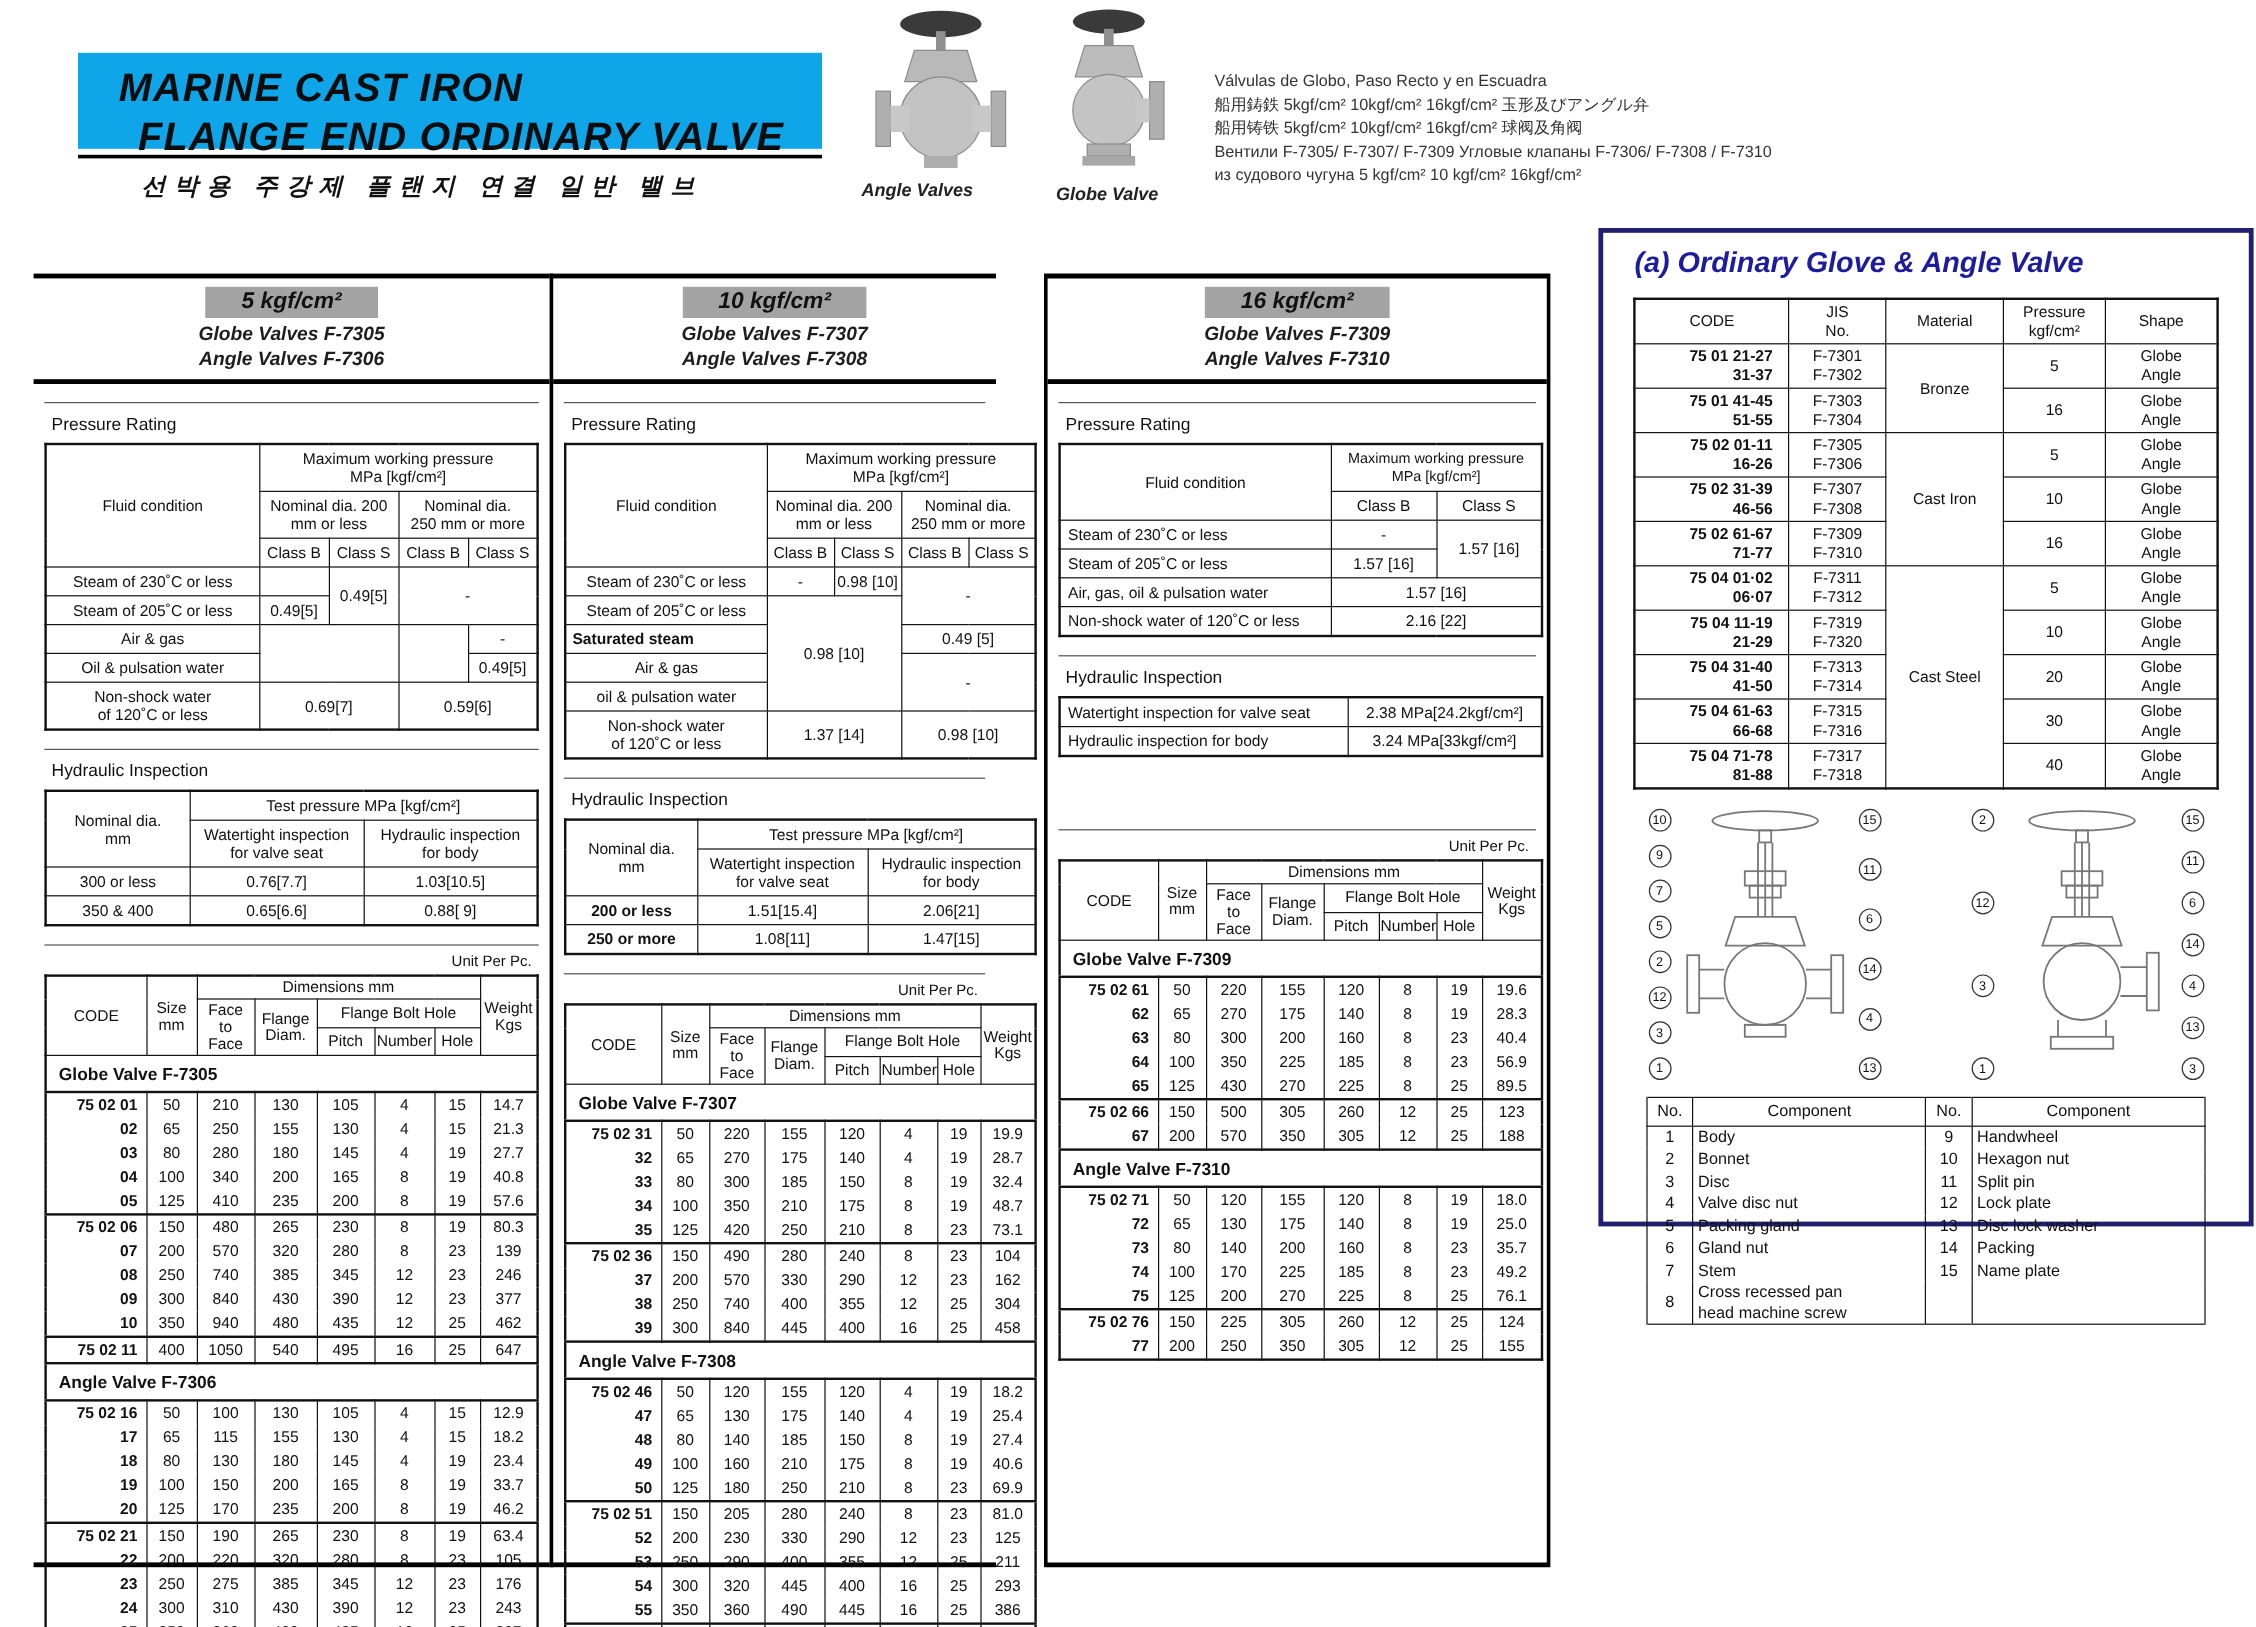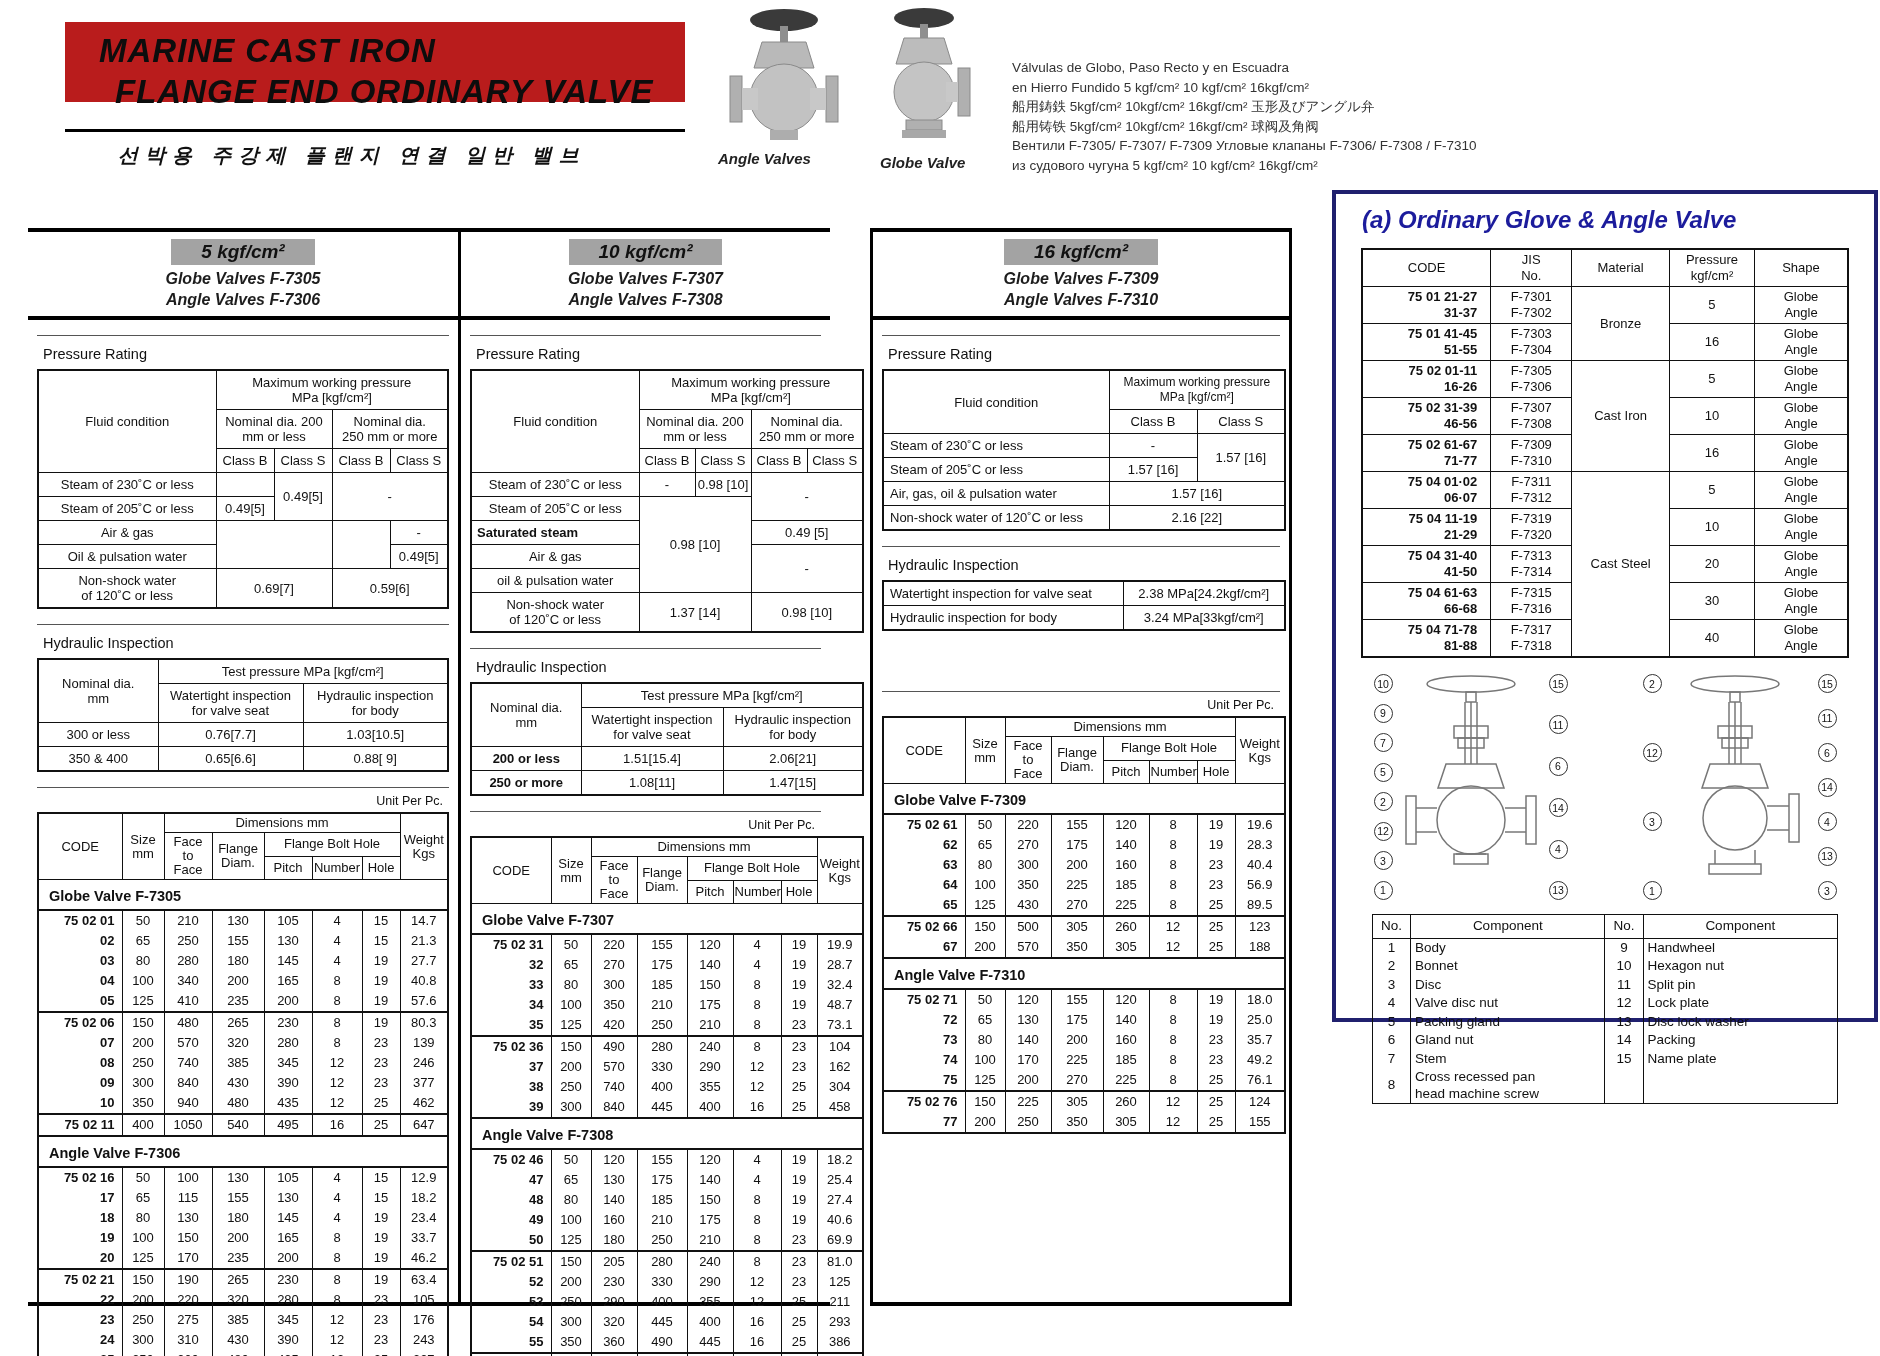--- a/index.html
+++ b/index.html
@@ -1,21 +1,21 @@
 <!DOCTYPE html>
 <html><head>
 <meta charset="utf-8">
 <style>
   html,body{margin:0;padding:0;background:#fff;}
   #page{position:relative;width:1880px;height:1356px;background:#fff;
         font-family:"Liberation Sans","DejaVu Sans",sans-serif;color:#111;overflow:hidden;}
   .pre{white-space:pre-line;}
 
   
-  #title-box{position:absolute;left:65px;top:22px;width:620px;height:80px;background:#b91c1c;}
+  #title-box{position:absolute;left:65px;top:44px;width:620px;height:80px;background:#0ea5e9;}
   #title-box .t1,#title-box .t2{font-style:italic;font-weight:bold;font-size:33px;line-height:41px;letter-spacing:1px;color:#0d0d0d;}
   #title-box .t1{padding:8px 0 0 34px;}
   #title-box .t2{padding:0 0 0 50px;}
   #title-underline{position:absolute;left:65px;top:129px;width:620px;height:3px;background:#000;}
   #subtitle-kr{position:absolute;left:118px;top:142px;font-size:20px;font-weight:bold;letter-spacing:7px;font-style:italic;}
   .photo{position:absolute;top:6px;}
   #photo-angle{left:722px;} #photo-globe{left:872px;}
   .photo-caption{position:absolute;font-style:italic;font-weight:bold;font-size:15px;color:#222;}
   #caption-angle{left:718px;top:150px;} #caption-globe{left:880px;top:154px;}
   #multilang{position:absolute;left:1012px;top:38px;width:530px;font-size:13.5px;line-height:19.5px;color:#333;margin-top:20px;}
@@ -94,21 +94,20 @@
       <rect x="34" y="114" width="36" height="10" fill="#b0b0b0" stroke="#8a8a8a"></rect>
       <rect x="30" y="124" width="44" height="8" fill="#a8a8a8"></rect>
     </svg>
   </div>
   <div class="photo-caption" id="caption-angle">Angle Valves</div>
   <div class="photo-caption" id="caption-globe">Globe Valve</div>
 
   <div id="multilang">
 
   <div class="ml-line">Válvulas de Globo, Paso Recto y en Escuadra</div>
-      <div class="ml-line">en Hierro Fundido 5 kgf/cm² 10 kgf/cm² 16kgf/cm²</div>
       <div class="ml-line">船用鋳鉄 5kgf/cm² 10kgf/cm² 16kgf/cm² 玉形及びアングル弁</div>
       <div class="ml-line">船用铸铁 5kgf/cm² 10kgf/cm² 16kgf/cm² 球阀及角阀</div>
       <div class="ml-line">Вентили F-7305/ F-7307/ F-7309  Угловые клапаны F-7306/ F-7308 / F-7310</div>
       <div class="ml-line">из судового чугуна 5 kgf/cm² 10 kgf/cm² 16kgf/cm²</div>
     </div>
 
   <div class="panel" id="p1">
     <div class="phead">
       <div class="badge">5 kgf/cm²</div>
       <div class="vlabel">Globe Valves F-7305</div>

